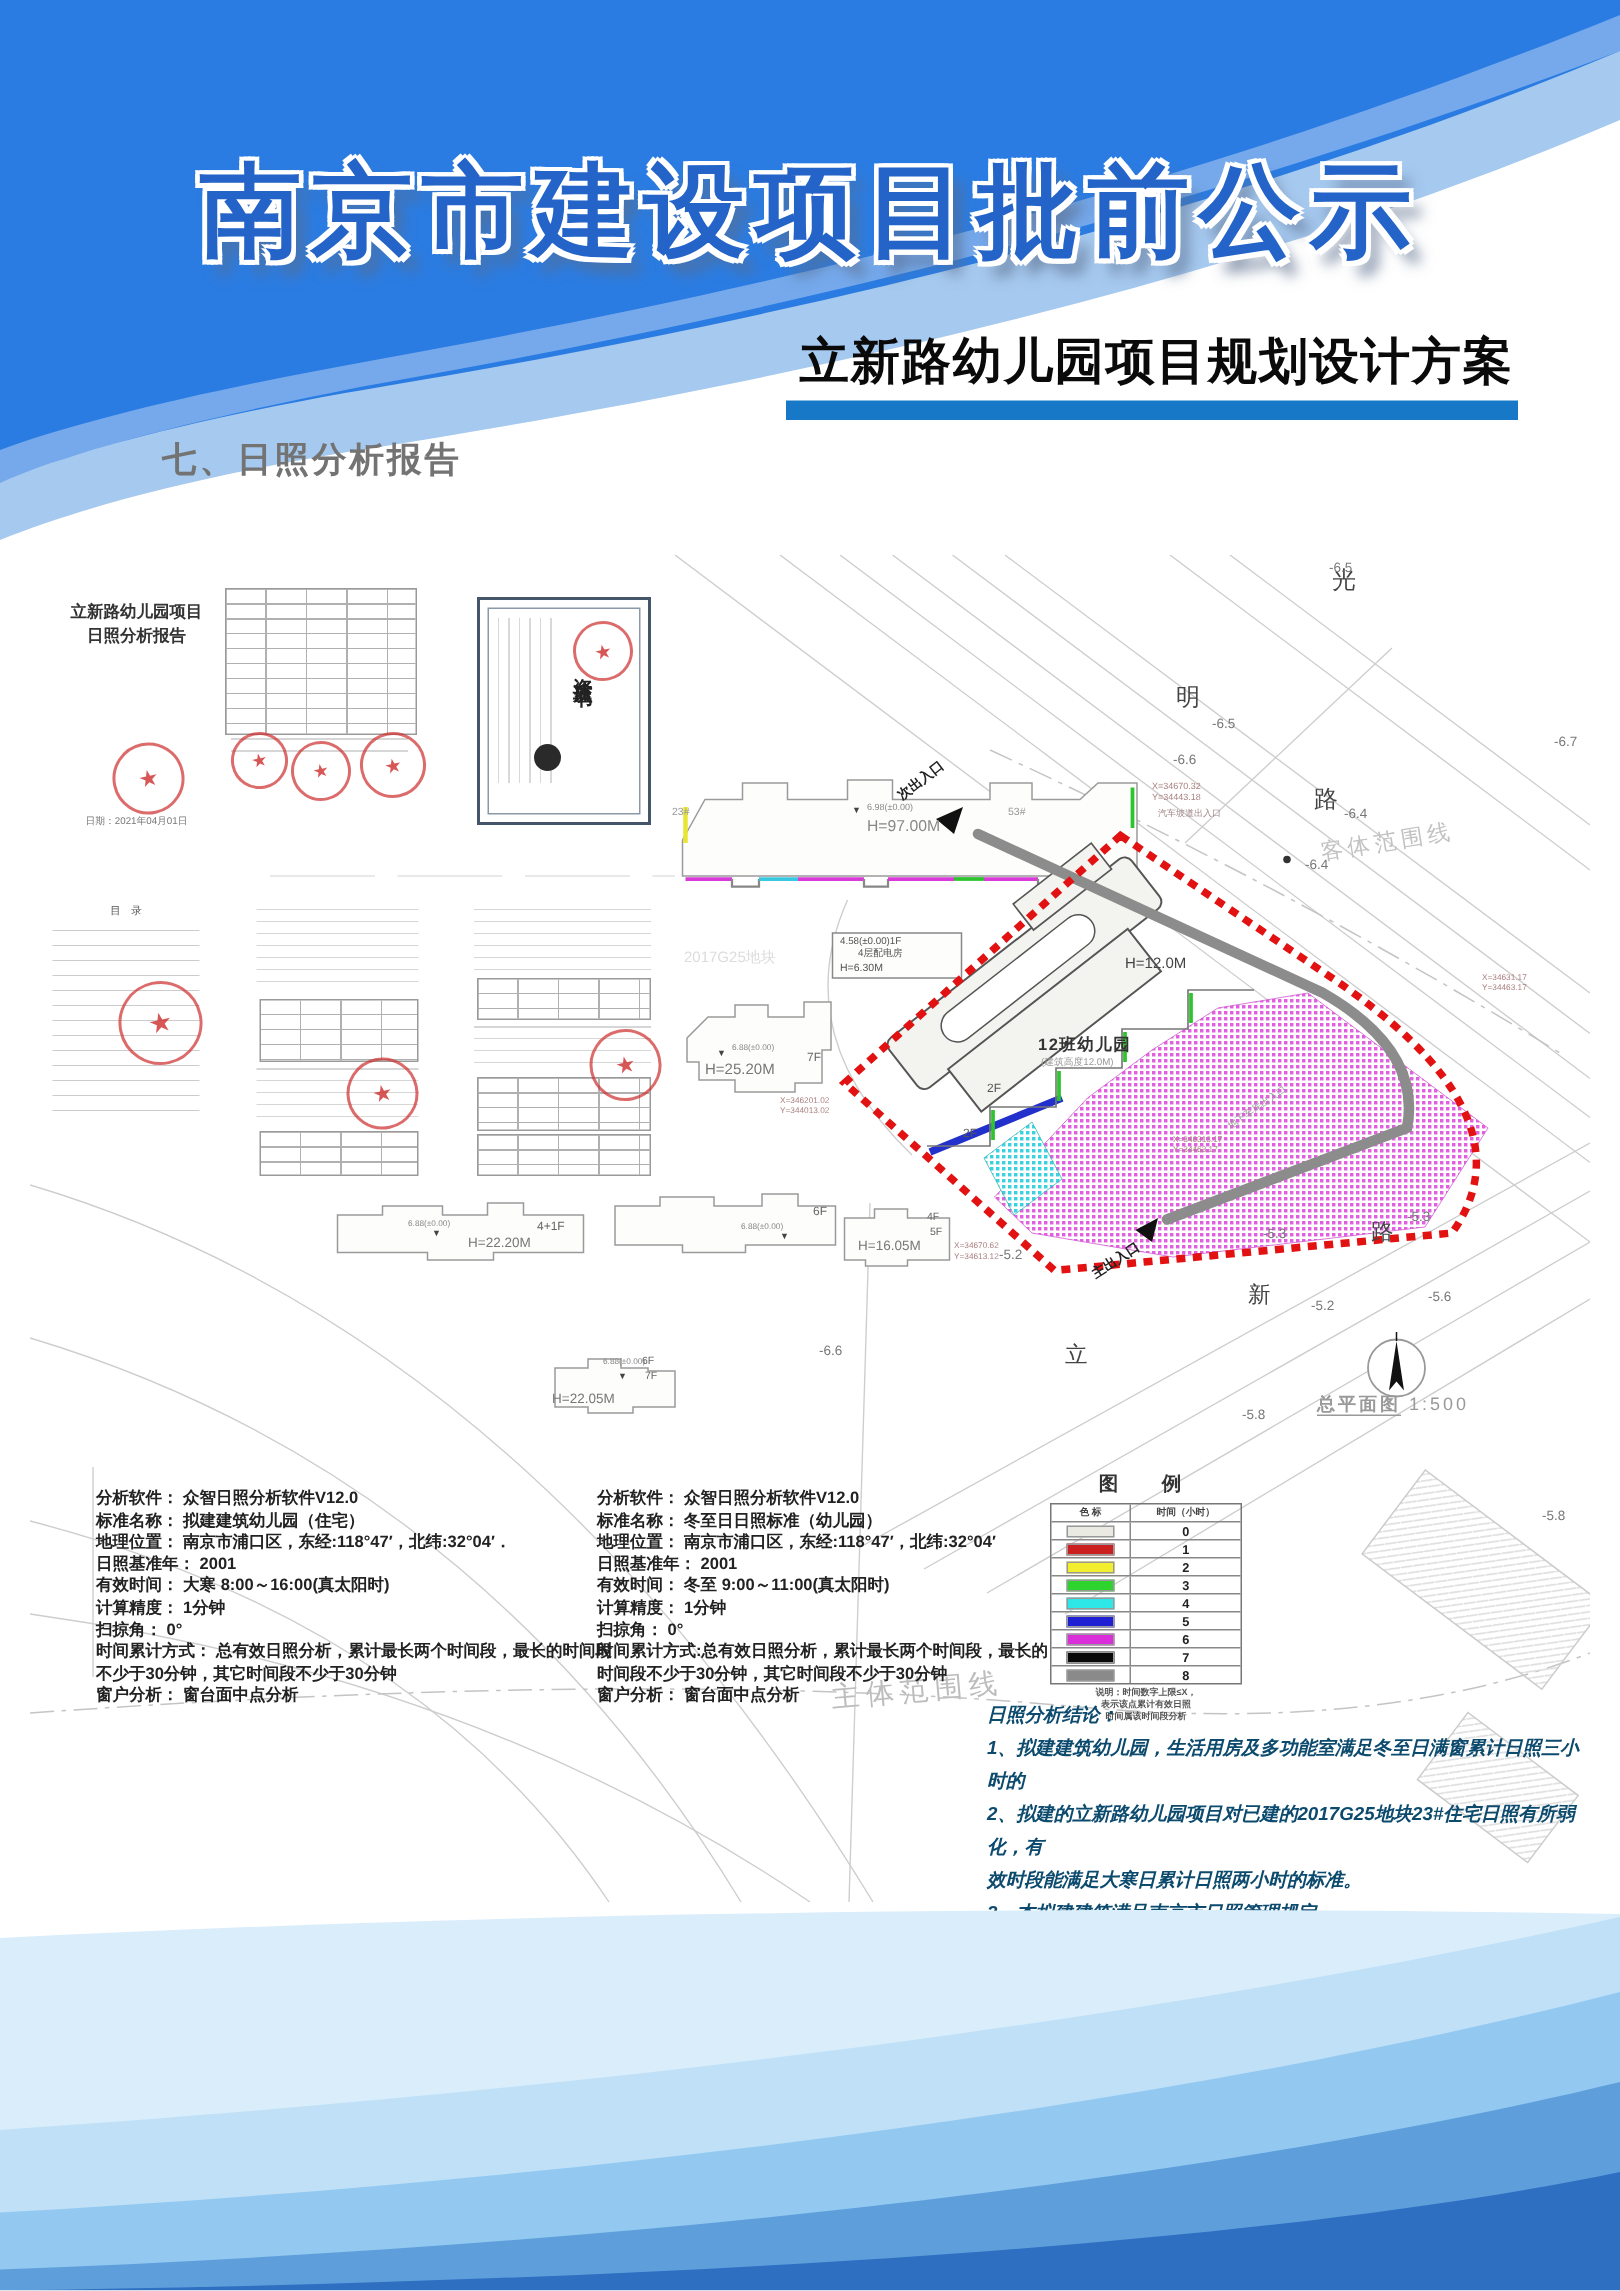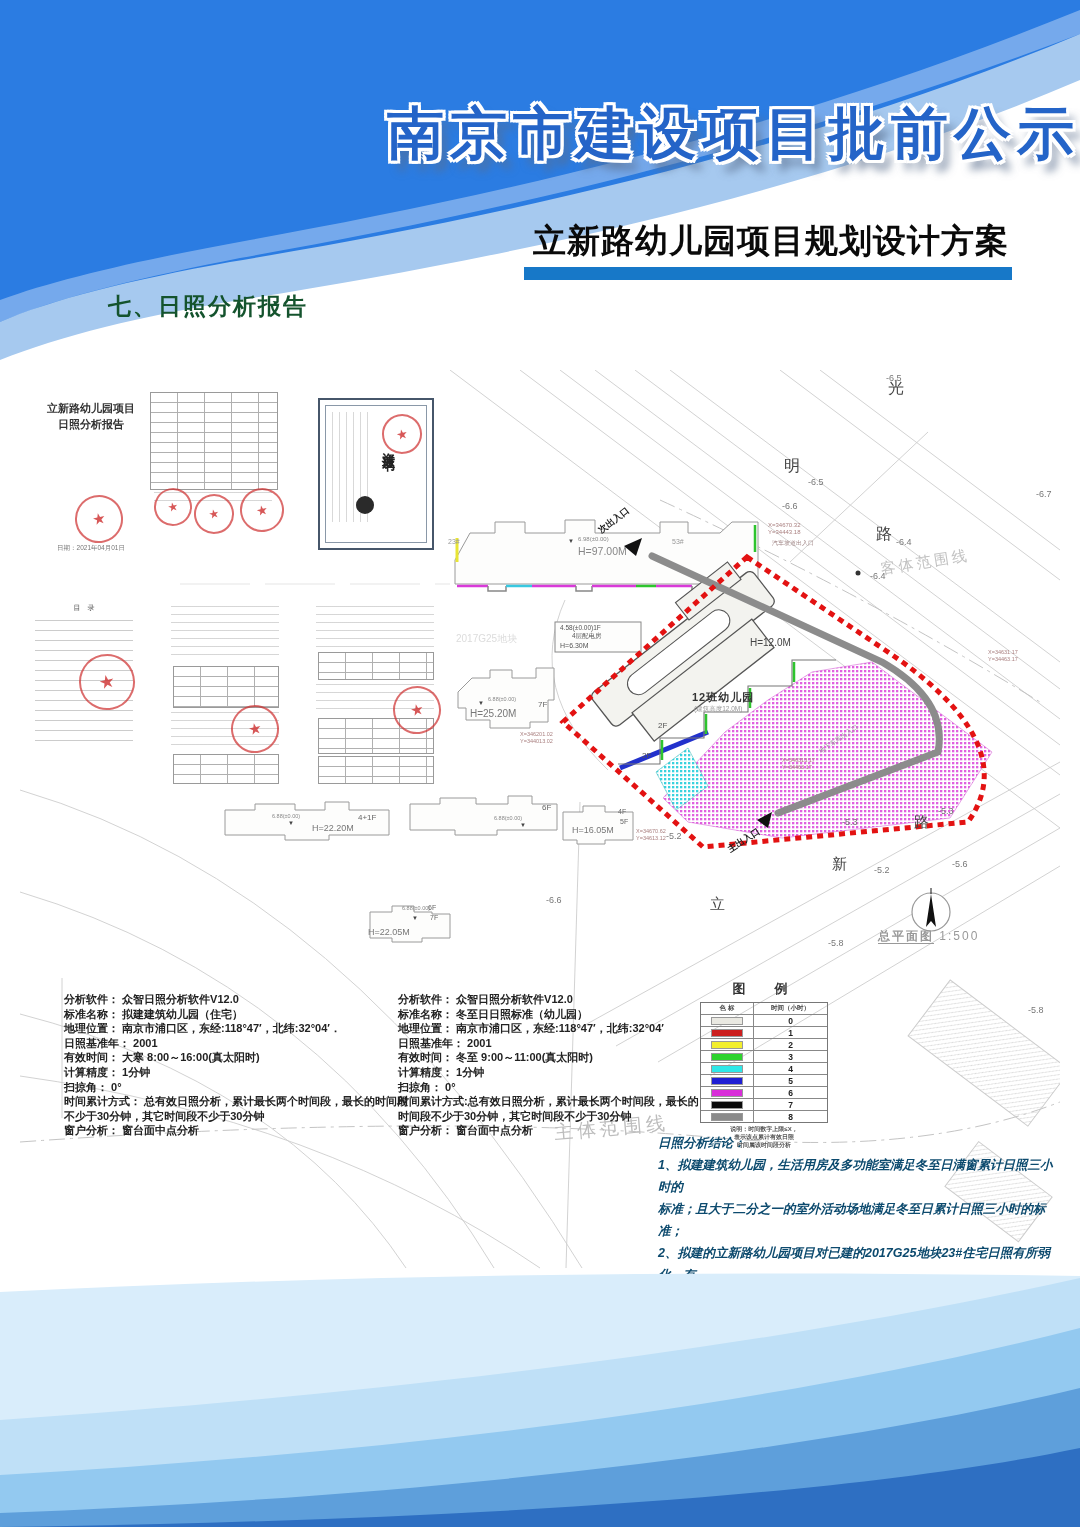--- a/index.html
+++ b/index.html
@@ -1,29 +1,29 @@
 <!DOCTYPE html>
 <html><head>
 <meta charset="utf-8">
 <style>
   html,body{margin:0;padding:0;background:#e8e8e8;}
   .page{position:relative;width:1080px;height:1527px;background:#fff;overflow:hidden;
         font-family:"Liberation Sans",sans-serif;}
   .abs{position:absolute;}
   
-  .title{position:absolute;left:0;right:0;top:96px;text-align:right;
-         font-size:57px;font-weight:bold;letter-spacing:6px;color:#2464c8;
+  .title{position:absolute;left:0;right:0;top:96px;text-align:center;
+         font-size:68px;font-weight:bold;letter-spacing:6px;color:#2464c8;
          text-shadow:-3px -3px 0 #fff,3px -3px 0 #fff,-3px 3px 0 #fff,3px 3px 0 #fff,
                      0 -3px 0 #fff,0 3px 0 #fff,-3px 0 0 #fff,3px 0 0 #fff,
                      8px 10px 9px rgba(90,110,140,.75);}
   .subtitle{position:absolute;left:530px;top:219px;width:482px;text-align:center;
             font-size:33px;font-weight:bold;color:#0a0a0a;letter-spacing:1px;}
   .subbar{position:absolute;left:524px;top:267px;width:488px;height:13px;}
   .section-heading{position:absolute;left:108px;top:291px;font-size:23px;font-weight:bold;
-                   color:#14532d;letter-spacing:2px;}
+                   color:#737373;letter-spacing:2px;}
   
   .sheet{position:absolute;left:20px;top:370px;width:1040px;height:900px;background:#fff;}
   .pl{position:absolute;color:#555;white-space:nowrap;line-height:1;}
   .tinyc{color:#aa8080;}
   
   .doc{position:absolute;background:#fff;}
   .mocklines{background:repeating-linear-gradient(#c3c3c3 0 1px,transparent 1px 10px);opacity:.85;}
   .mocklines.f{background:repeating-linear-gradient(#cfcfcf 0 1px,transparent 1px 8px);}
   .mocktable{border:1px solid #9a9a9a;background:
       repeating-linear-gradient(to bottom,transparent 0 9px,#b0b0b0 9px 10px),
@@ -401,21 +401,20 @@
       <div class="legend-note">
         <div>说明：时间数字上限≤X，</div>
         <div>表示该点累计有效日照</div>
         <div>时间属该时间段分析</div>
       </div>
     </div>
 
     <div class="conclusion">
       <div class="t">日照分析结论：</div>
       <div>1、拟建建筑幼儿园，生活用房及多功能室满足冬至日满窗累计日照三小时的</div>
-      <div>标准；且大于二分之一的室外活动场地满足冬至日累计日照三小时的标准；</div>
       <div>2、拟建的立新路幼儿园项目对已建的2017G25地块23#住宅日照有所弱化，有</div>
       <div>效时段能满足大寒日累计日照两小时的标准。</div>
       <div>3、本拟建建筑满足南京市日照管理规定。</div>
     </div>
   </div>
 
   <svg class="abs" style="left:0;top:1270px" width="1080" height="257" viewBox="0 0 1080 257">
     <path d="M0,22 C360,4 740,0 1080,6 V257 H0 Z" fill="#d9edfb"></path>
     <path d="M0,257 V150 C320,128 720,88 1080,8 V257 Z" fill="#bfe0f7"></path>
     <path d="M0,257 V205 C360,185 760,140 1080,58 V257 Z" fill="#93c9f0"></path>

